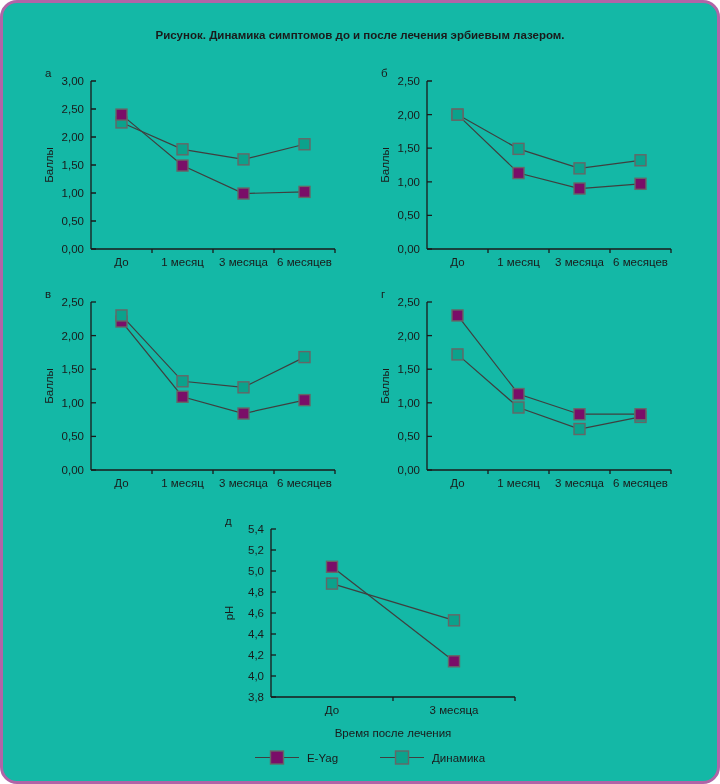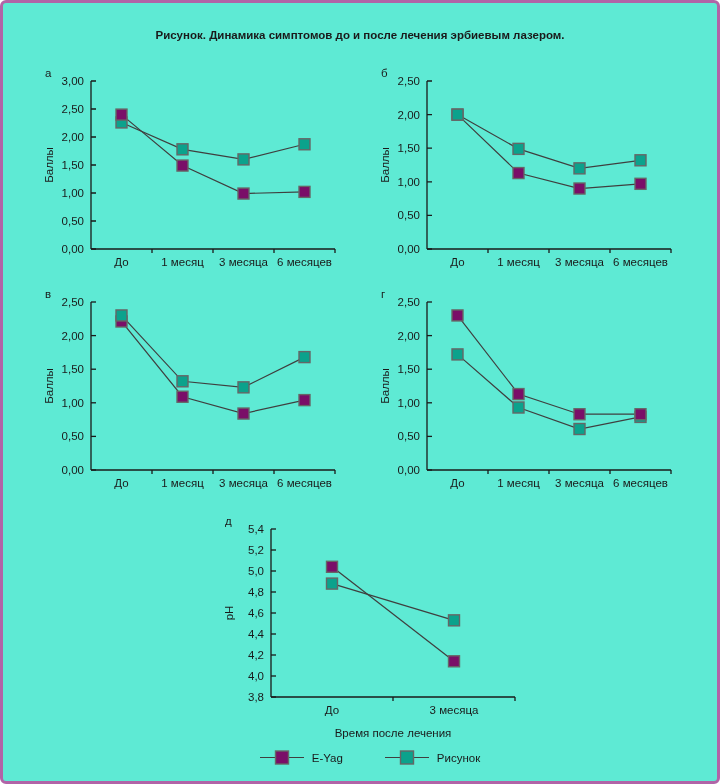--- a/index.html
+++ b/index.html
@@ -2,22 +2,22 @@
 <html><head>
 <meta charset="utf-8">
 <style>
   html, body { margin: 0; padding: 0; background: #ffffff; }
   .frame {
     position: relative;
     width: 720px;
     height: 784px;
     box-sizing: border-box;
     border: 3px solid #b164a7;
-    border-radius: 6px;
-    background: #5eead4;
+    border-radius: 17px;
+    background: #14b8a6;
     font-family: "Liberation Sans", sans-serif;
     color: #1a1a1a;
     overflow: hidden;
   }
   .title-block {
     position: absolute;
     top: 24px;
     left: 0;
     right: 0;
     text-align: center;
@@ -244,17 +244,17 @@
         <line x1="0" y1="8.5" x2="44" y2="8.5" stroke="#3f3f3f" stroke-width="1.2"></line>
         <rect x="15.5" y="2" width="13" height="13" stroke="#666666" stroke-width="1.4" fill="#7a0e68"></rect>
       </svg>
       <span class="legend-label">E-Yag</span>
     </div>
     <div class="legend-item">
       <svg width="44" height="17">
         <line x1="0" y1="8.5" x2="44" y2="8.5" stroke="#3f3f3f" stroke-width="1.2"></line>
         <rect x="15.5" y="2" width="13" height="13" stroke="#666666" stroke-width="1.4" fill="#0ba28c"></rect>
       </svg>
-      <span class="legend-label">Рисунок</span>
+      <span class="legend-label">Динамика</span>
     </div>
   </div>
 
 </div>
 
 </body></html>

